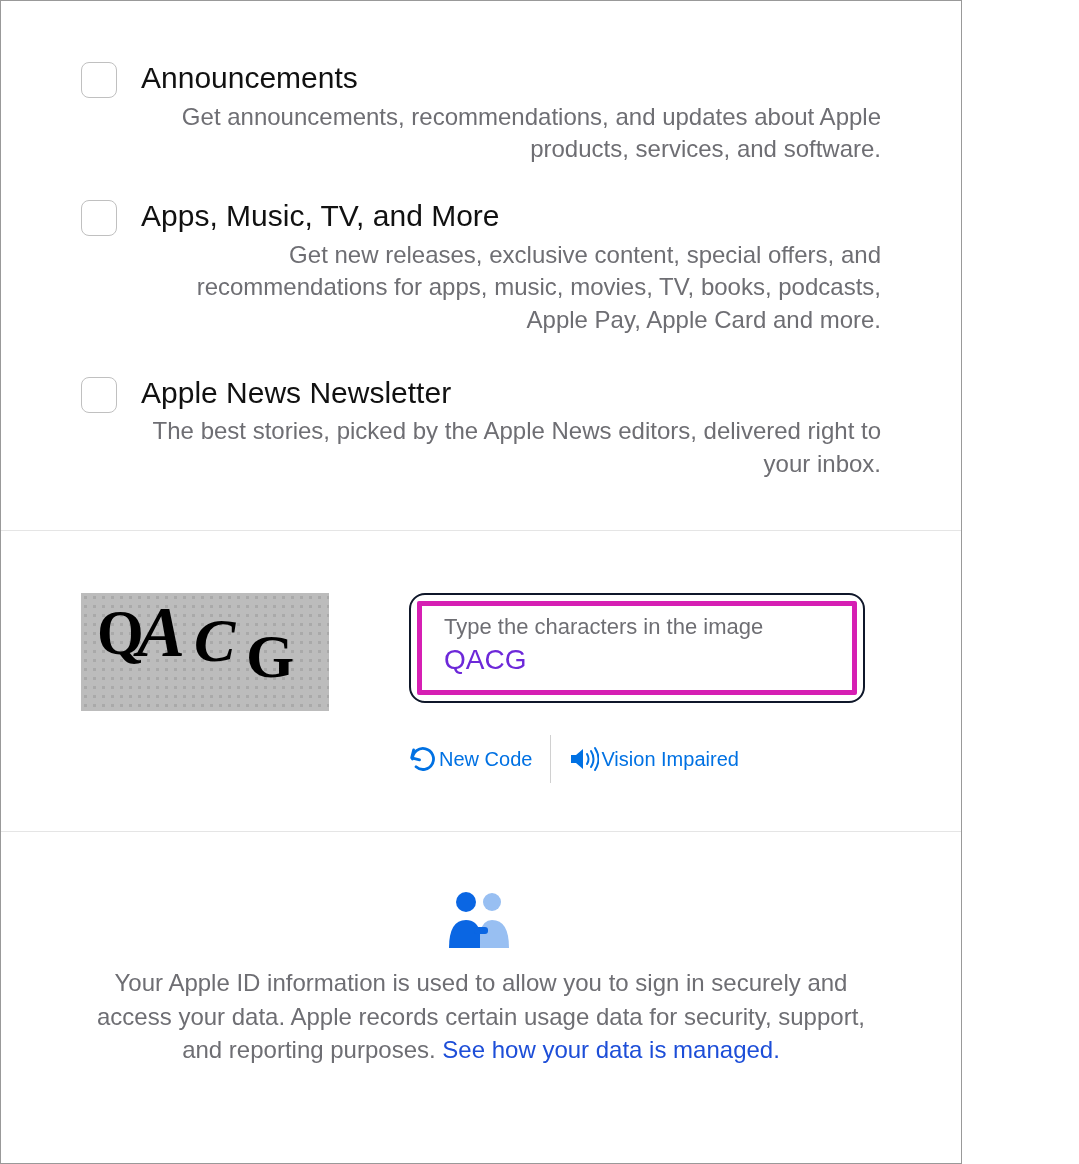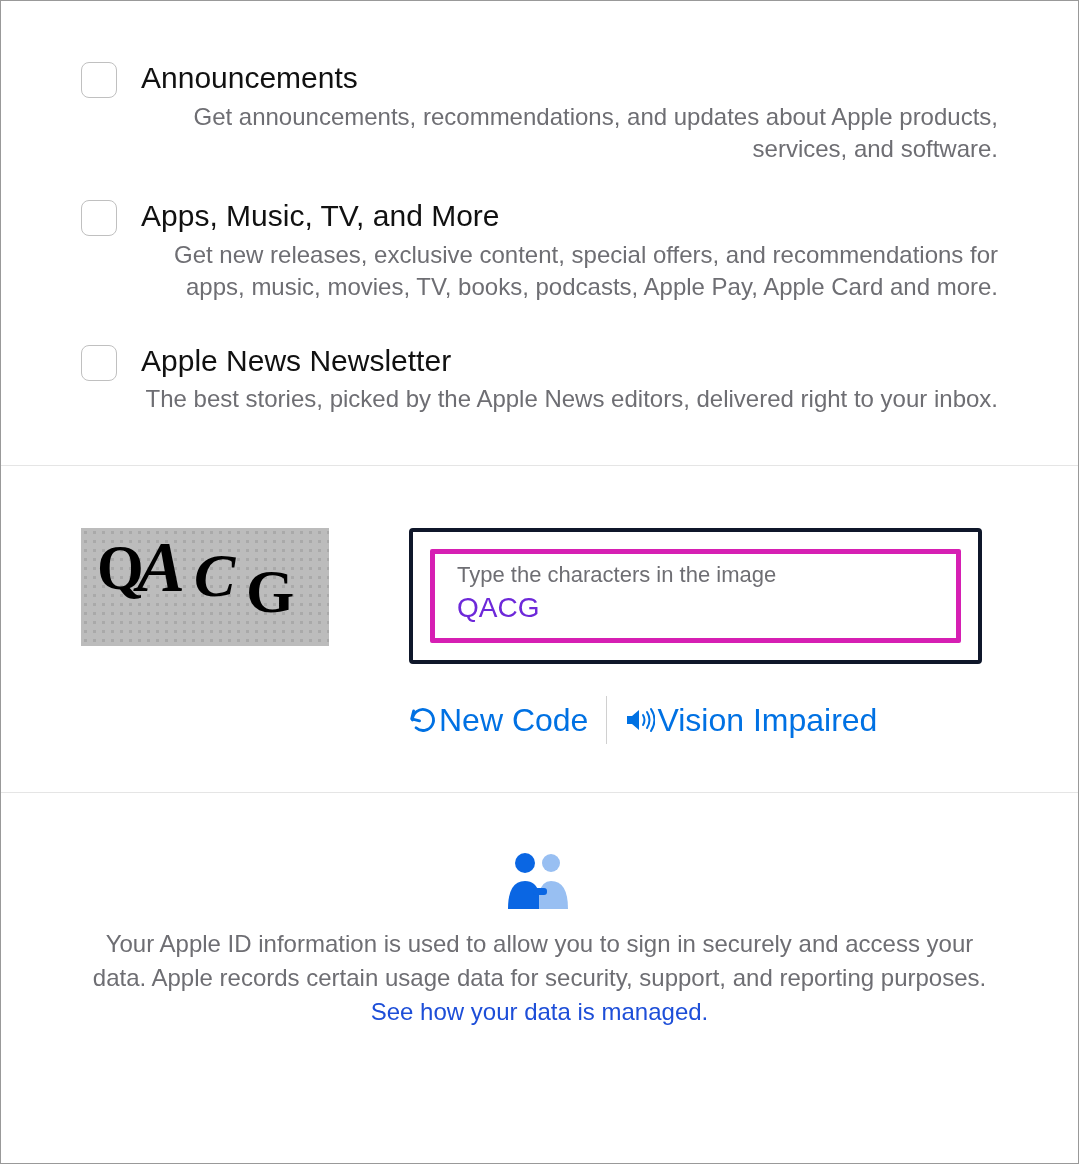--- a/index.html
+++ b/index.html
@@ -9,21 +9,21 @@
     }
     body {
       font-family: -apple-system, BlinkMacSystemFont, "Segoe UI", Helvetica, Arial, sans-serif;
       background: #fff;
       width: 1079px;
       height: 1164px;
       position: relative;
     }
     .container {
       border: 1px solid #999;
-      width: 1079px;
+      width: 962px;
       height: 1164px;
       padding: 58px 0 0 0;
     }
     .prefs-section {
       padding: 0 80px 50px 80px;
     }
     .pref-item {
       display: flex;
       align-items: flex-start;
       gap: 24px;
@@ -81,23 +81,23 @@
       color: #000;
     }
     .c1 { top: 6px; left: 16px; font-size: 60px; font-style: normal; transform: scaleY(1.05); }
     .c2 { top: -2px; left: 56px; font-size: 72px; font-weight: 800; font-style: italic; }
     .c3 { top: 12px; left: 113px; font-size: 62px; font-style: italic; }
     .c4 { top: 28px; left: 165px; font-size: 62px; font-weight: 800; }
     .captcha-right {
       flex: 1;
     }
     .captcha-input-wrap {
-      border: 4px solid #0f172a;
-      border-radius: 4px;
-      padding: 11px;
+      border: 2px solid #0f172a;
+      border-radius: 16px;
+      padding: 0;
       position: relative;
     }
     .highlight-box {
       border: 5px solid #d61fb3;
       border-radius: 2px;
       margin: 6px;
       padding: 8px 16px 14px 22px;
     }
     .input-label {
       font-size: 22px;
@@ -117,21 +117,21 @@
       display: flex;
       align-items: center;
       gap: 18px;
       margin-top: 32px;
     }
     .captcha-action {
       display: flex;
       align-items: center;
       gap: 2px;
       color: #0071e3;
-      font-size: 32px;
+      font-size: 20px;
       cursor: pointer;
       background: none;
       border: none;
       font-family: inherit;
     }
     .divider-v {
       width: 1px;
       height: 48px;
       background: #d0d0d0;
     }

